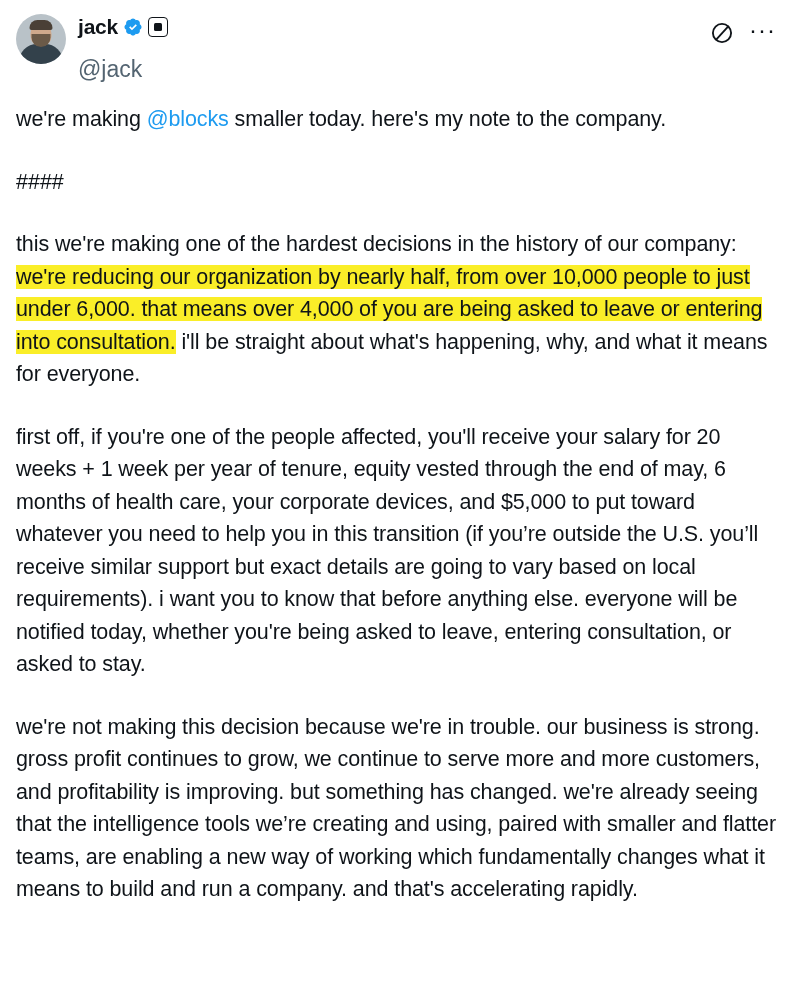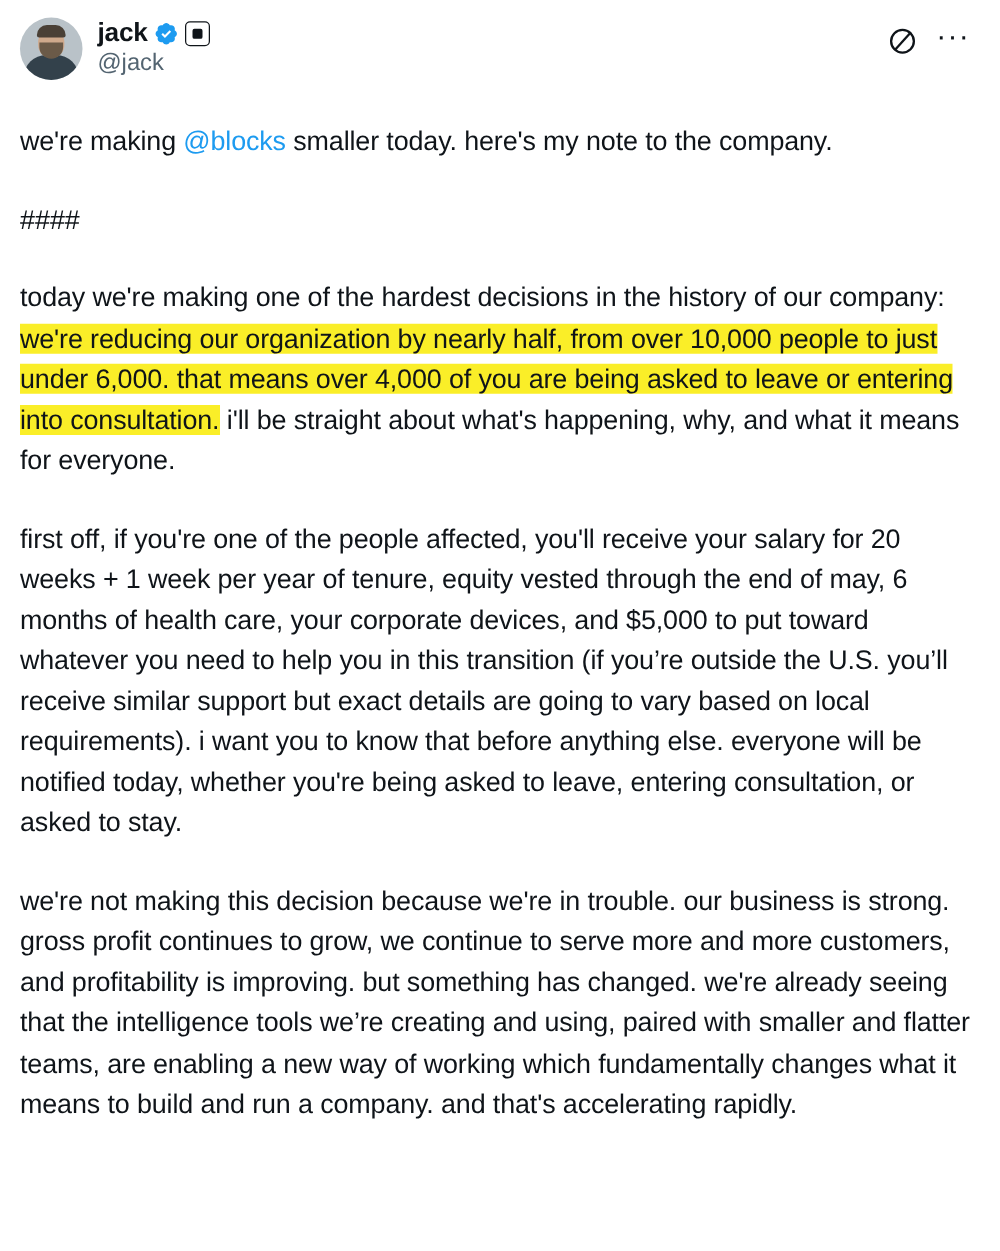--- a/index.html
+++ b/index.html
@@ -105,43 +105,43 @@
     justify-content: center;
     box-sizing: border-box;
   }
   .affiliate .inner {
     width: 8px;
     height: 8px;
     background: #0f1419;
     border-radius: 1.5px;
   }
   .handle {
-    font-size: 19px;
+    font-size: 23px;
     color: #536471;
-    margin-top: 1px;
+    margin-top: 17px;
   }
   .header-actions {
     display: flex;
     align-items: center;
     gap: 14px;
     padding-top: 6px;
   }
   .grok-icon {
     width: 26px;
     height: 26px;
   }
   .more-icon {
     font-size: 24px;
     line-height: 18px;
     color: #0f1419;
     letter-spacing: 1px;
     padding-bottom: 6px;
   }
   .body-text {
-    margin-top: 33px;
+    margin-top: 20px;
     font-size: 21.5px;
     line-height: 32.5px;
     color: #0f1419;
     letter-spacing: -0.1px;
     word-wrap: break-word;
   }
   .body-text p {
     margin: 0 0 30px 0;
   }
   .body-text p:last-child {
@@ -201,21 +201,21 @@
   </div>
 
   <div class="body-text">
     <p>
       <span>we're making </span><a class="mention" href="#">@blocks</a><span> smaller today. here's my note to the company.</span>
     </p>
 
     <p class="hashes">####</p>
 
     <p>
-      <span>today we're making one of the hardest decisions in the history of our company: </span><mark class="hl">we're reducing our organization by nearly half, from over 10,000 people to just under 6,000. that means over 4,000 of you are being asked to leave or entering into consultation.</mark><span> i'll be straight about what's happening, why, and what it means for everyone.</span>
+      <span>this we're making one of the hardest decisions in the history of our company: </span><mark class="hl">we're reducing our organization by nearly half, from over 10,000 people to just under 6,000. that means over 4,000 of you are being asked to leave or entering into consultation.</mark><span> i'll be straight about what's happening, why, and what it means for everyone.</span>
     </p>
 
     <p>first off, if you're one of the people affected, you'll receive your salary for 20 weeks + 1 week per year of tenure, equity vested through the end of may, 6 months of health care, your corporate devices, and $5,000 to put toward whatever you need to help you in this transition (if you’re outside the U.S. you’ll receive similar support but exact details are going to vary based on local requirements). i want you to know that before anything else. everyone will be notified today, whether you're being asked to leave, entering consultation, or asked to stay.</p>
 
     <p>we're not making this decision because we're in trouble. our business is strong. gross profit continues to grow, we continue to serve more and more customers, and profitability is improving. but something has changed. we're already seeing that the intelligence tools we’re creating and using, paired with smaller and flatter teams, are enabling a new way of working which fundamentally changes what it means to build and run a company. and that's accelerating rapidly.</p>
 
   </div>
 
 </div>
 

